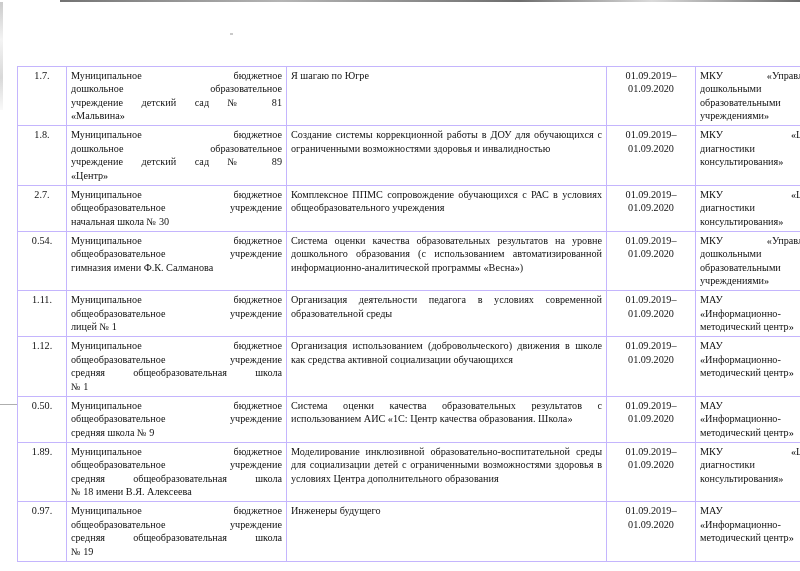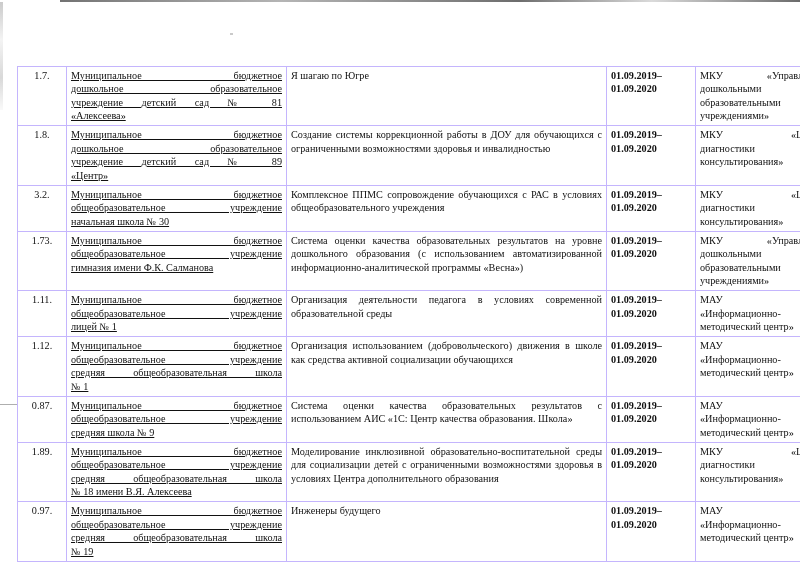--- a/index.html
+++ b/index.html
@@ -69,23 +69,23 @@
     font-size: 10.2px;
     line-height: 1.31;
   }
   .doc-table td {
     border: 1px solid #c4b5fd;
     padding: 2px 4px 3px 4px;
     vertical-align: top;
   }
 
   .col-num   { width: 40px;  text-align: center; }
-  .col-org   { width: 211px; text-align: justify; text-align-last: justify; text-decoration: underline; }
+  .col-org   { width: 211px; text-align: justify; text-align-last: justify; }
   .col-theme { width: 311px; text-align: justify; }
-  .col-date  { width: 80px;  white-space: pre-line; font-weight: bold; }
+  .col-date  { width: 80px;  text-align: center; white-space: pre-line; }
   .col-exec  { width: 123px; text-align: justify; }
 
   
   .col-org .just-line {
     text-align: justify;
     text-align-last: justify;
   }
   .col-org .flush-line {
     text-align: left;
     text-align-last: left;
@@ -109,21 +109,21 @@
 
 <table class="doc-table">
   <tbody>
 
     <tr>
       <td class="col-num">1.7.</td>
       <td class="col-org">
         <div class="just-line">Муниципальное бюджетное</div>
         <div class="just-line">дошкольное образовательное</div>
         <div class="just-line">учреждение детский сад № 81</div>
-        <div class="flush-line">«Алексеева»</div>
+        <div class="flush-line">«Мальвина»</div>
       </td>
       <td class="col-theme">
         <div class="body">Я шагаю по Югре</div>
       </td>
       <td class="col-date">01.09.2019–
 01.09.2020</td>
       <td class="col-exec">
         <div class="first-line">МКУ «Управление</div>
         <div>дошкольными</div>
         <div>образовательными</div>
@@ -145,40 +145,40 @@
       <td class="col-date">01.09.2019–
 01.09.2020</td>
       <td class="col-exec">
         <div class="first-line">МКУ «Центр</div>
         <div class="first-line">диагностики и</div>
         <div>консультирования»</div>
       </td>
     </tr>
 
     <tr>
-      <td class="col-num">3.2.</td>
+      <td class="col-num">2.7.</td>
       <td class="col-org">
         <div class="just-line">Муниципальное бюджетное</div>
         <div class="just-line">общеобразовательное учреждение</div>
         <div class="flush-line">начальная школа № 30</div>
       </td>
       <td class="col-theme">
         <div class="body">Комплексное ППМС сопровождение обучающихся с РАС в условиях общеобразовательного учреждения</div>
       </td>
       <td class="col-date">01.09.2019–
 01.09.2020</td>
       <td class="col-exec">
         <div class="first-line">МКУ «Центр</div>
         <div class="first-line">диагностики и</div>
         <div>консультирования»</div>
       </td>
     </tr>
 
     <tr>
-      <td class="col-num">1.73.</td>
+      <td class="col-num">0.54.</td>
       <td class="col-org">
         <div class="just-line">Муниципальное бюджетное</div>
         <div class="just-line">общеобразовательное учреждение</div>
         <div class="flush-line">гимназия имени Ф.К. Салманова</div>
       </td>
       <td class="col-theme">
         <div class="body">Система оценки качества образовательных результатов на уровне дошкольного образования (с использованием автоматизированной информационно-аналитической программы «Весна»)</div>
       </td>
       <td class="col-date">01.09.2019–
 01.09.2020</td>
@@ -223,21 +223,21 @@
       <td class="col-date">01.09.2019–
 01.09.2020</td>
       <td class="col-exec">
         <div>МАУ</div>
         <div>«Информационно-</div>
         <div>методический центр»</div>
       </td>
     </tr>
 
     <tr>
-      <td class="col-num">0.87.</td>
+      <td class="col-num">0.50.</td>
       <td class="col-org">
         <div class="just-line">Муниципальное бюджетное</div>
         <div class="just-line">общеобразовательное учреждение</div>
         <div class="flush-line">средняя школа № 9</div>
       </td>
       <td class="col-theme">
         <div class="body">Система оценки качества образовательных результатов с использованием АИС «1С: Центр качества образования. Школа»</div>
       </td>
       <td class="col-date">01.09.2019–
 01.09.2020</td>

